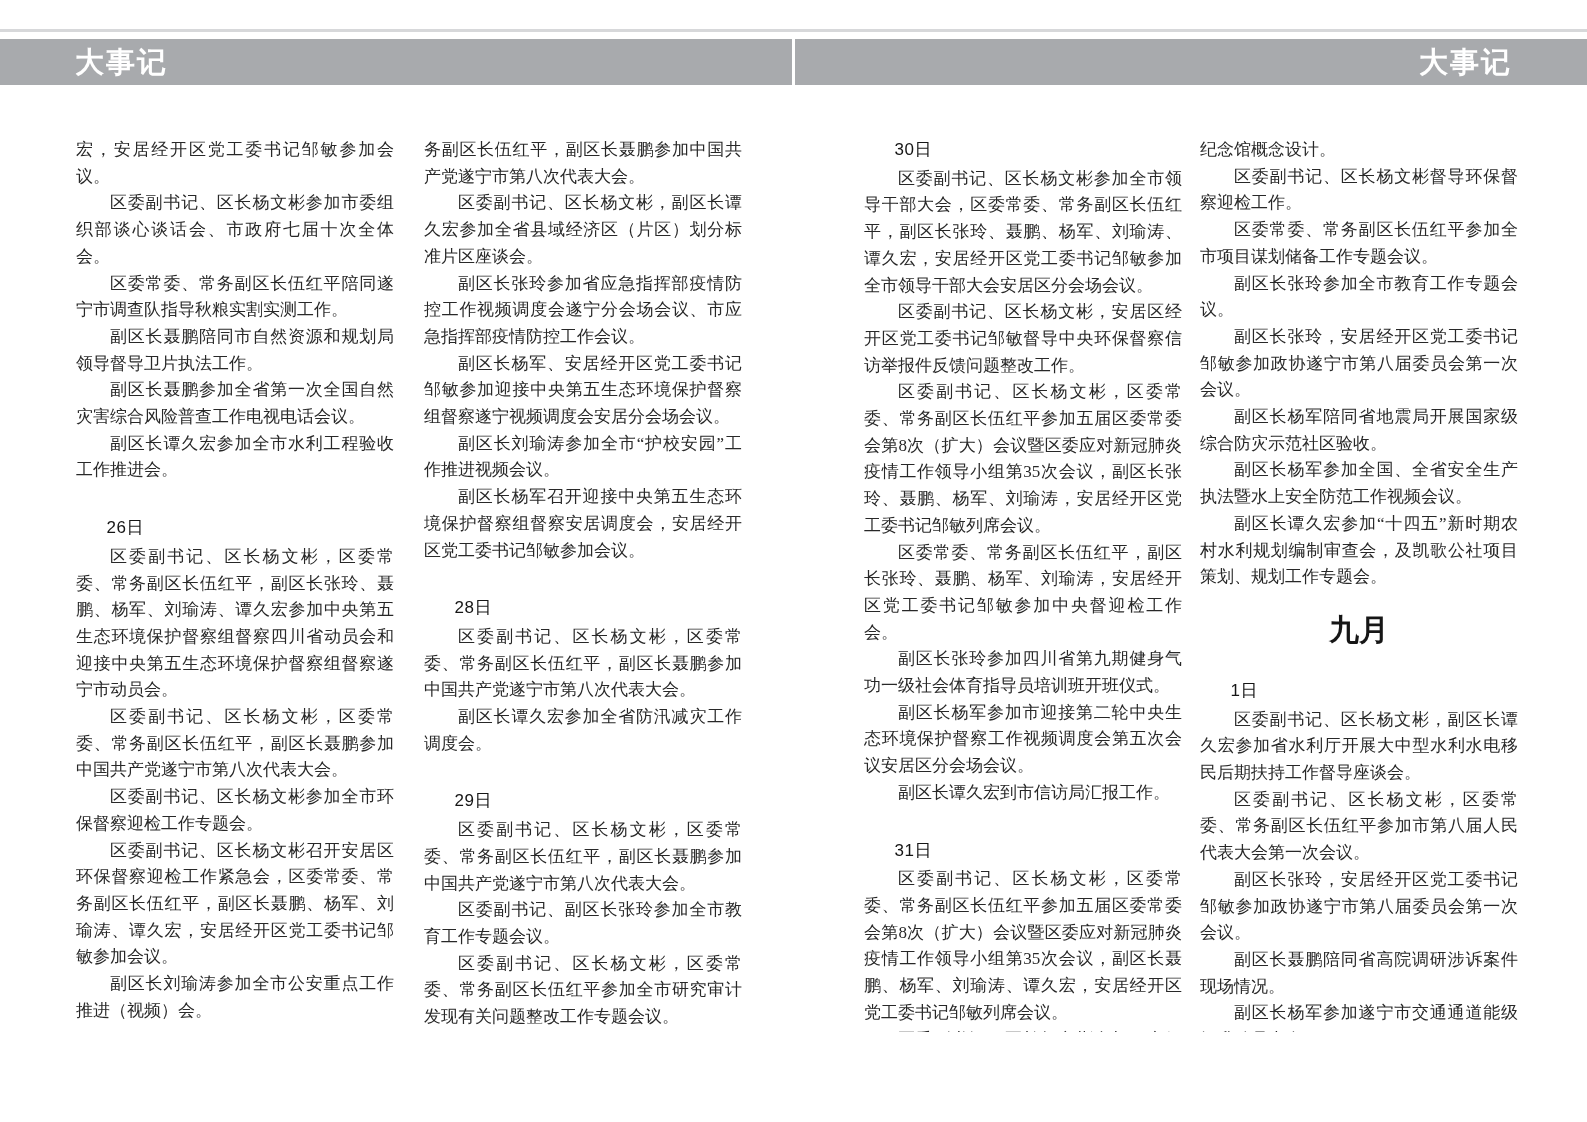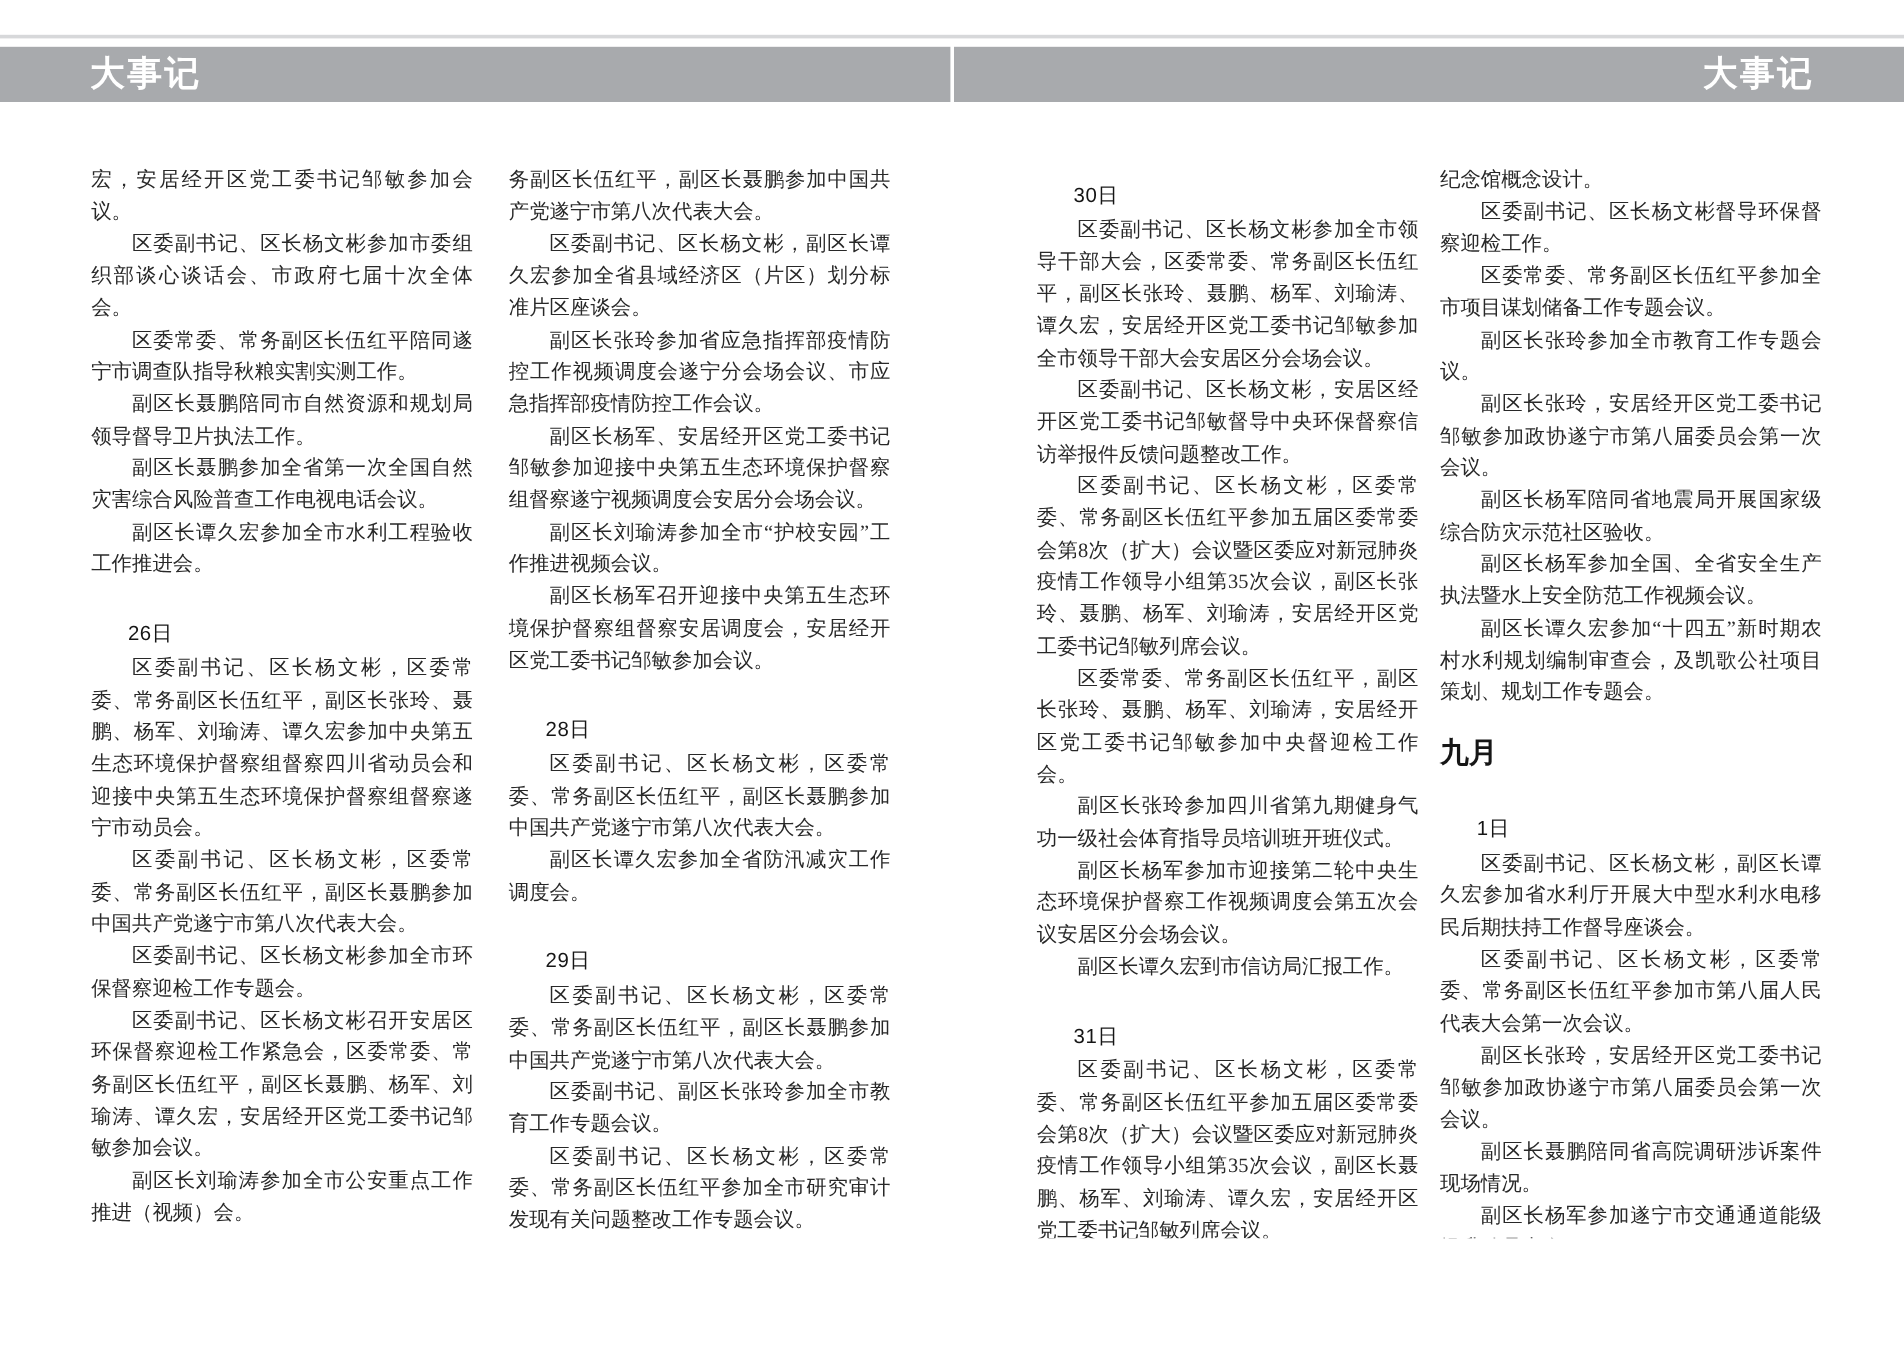--- a/index.html
+++ b/index.html
@@ -27,25 +27,25 @@
   .col-3{left:864px;}
   .col-4{left:1200px;}
   .col p{margin:0;padding:0;}
   p.para{text-indent:2em;}
   p.cont{text-indent:0;}
   p.date{
     font-family:"Liberation Sans","DejaVu Sans",sans-serif;
     text-indent:1.8em;margin-top:31px;margin-bottom:2px;
     color:#151515;letter-spacing:.5px;
   }
-  p.date:first-child{margin-top:13px;}
+  p.date:first-child{margin-top:0;}
   p.month{
-    font-family:Liberation Mono, monospace;
-    font-weight:bold;font-size:24px;line-height:34px;
-    text-align:left;text-indent:0;margin-top:22px;margin-bottom:13px;color:#161616;
+    font-family:Liberation Serif, serif;
+    font-weight:bold;font-size:30px;line-height:34px;
+    text-align:center;text-indent:0;margin-top:22px;margin-bottom:13px;color:#161616;
   }
 
   .rule-footer{position:absolute;left:0;top:1044px;width:1587px;height:3px;background:#9b9c9f;}
   .footer{
     position:absolute;top:1052px;height:24px;
     font-family:"Liberation Sans","DejaVu Sans",sans-serif;
     font-size:15px;color:#4a4a4a;white-space:nowrap;
   }
   .footer .pagenum{font-size:17px;color:#3f3f3f;}
   .footer-left{left:75px;}

